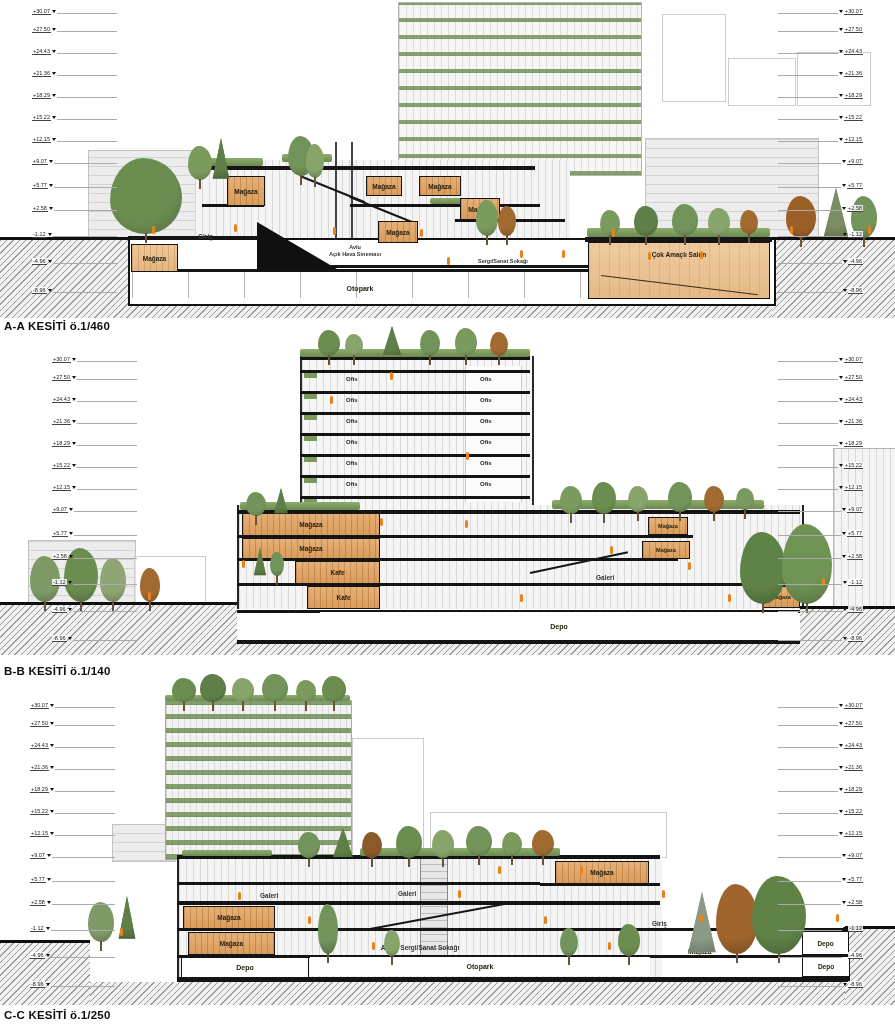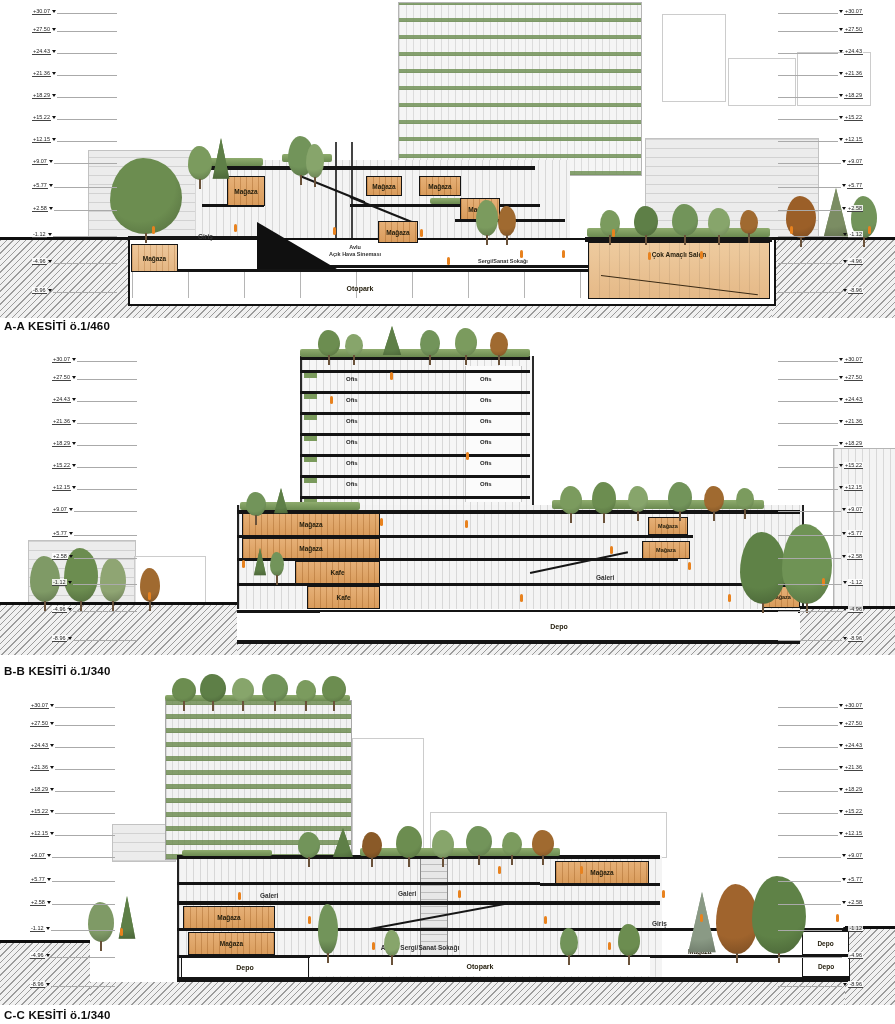--- a/index.html
+++ b/index.html
@@ -348,21 +348,21 @@
       <span class="rlabel big">Depo</span>
     </div>
   <div class="open-label" style="left:596px;top:566px;"><span class="rlabel gray">Galeri</span></div>
 
   <div class="gline" style="left:0;top:602px;width:237px;"></div>
   <div class="hatch" style="left:0;top:605px;width:237px;height:50px;"></div>
   <div class="gline" style="left:800px;top:606px;width:95px;"></div>
   <div class="hatch" style="left:800px;top:609px;width:95px;height:46px;"></div>
   <div class="hatch" style="left:237px;top:644px;width:563px;height:11px;"></div>
 
-  <div class="sec-title" style="left:4px;top:665px;">B-B KESİTİ ö.1/340</div>
+  <div class="sec-title" style="left:4px;top:665px;">B-B KESİTİ ö.1/140</div>
   <div class="elev-col" style="left:52px;top:356px;">
       <div class="elev" style="top: 0px;">
         <span class="elv-t">+30.07</span>
         <i class="elv-a"></i>
         <i class="elv-l"></i>
       </div>
       <div class="elev" style="top: 18.3755px;">
         <span class="elv-t">+27.50</span>
         <i class="elv-a"></i>
         <i class="elv-l"></i>
@@ -537,21 +537,21 @@
   <div class="open-label" style="left:398px;top:882px;"><span class="rlabel gray">Galeri</span></div>
   <div class="open-label" style="left:652px;top:912px;"><span class="rlabel gray">Giriş</span></div>
   <div class="open-label" style="left:330px;top:936px;width:180px;text-align:center;"><span class="rlabel gray">Avlu - Sergi/Sanat Sokağı</span></div>
 
   <div class="gline" style="left:0;top:940px;width:90px;"></div>
   <div class="hatch" style="left:0;top:943px;width:90px;height:62px;"></div>
   <div class="gline" style="left:845px;top:926px;width:50px;"></div>
   <div class="hatch" style="left:845px;top:929px;width:50px;height:76px;"></div>
   <div class="hatch" style="left:90px;top:982px;width:755px;height:23px;"></div>
 
-  <div class="sec-title" style="left:4px;top:1009px;">C-C KESİTİ ö.1/340</div>
+  <div class="sec-title" style="left:4px;top:1009px;">C-C KESİTİ ö.1/250</div>
   <div class="elev-col" style="left:30px;top:702px;">
       <div class="elev" style="top: 0px;">
         <span class="elv-t">+30.07</span>
         <i class="elv-a"></i>
         <i class="elv-l"></i>
       </div>
       <div class="elev" style="top: 18.3755px;">
         <span class="elv-t">+27.50</span>
         <i class="elv-a"></i>
         <i class="elv-l"></i>

